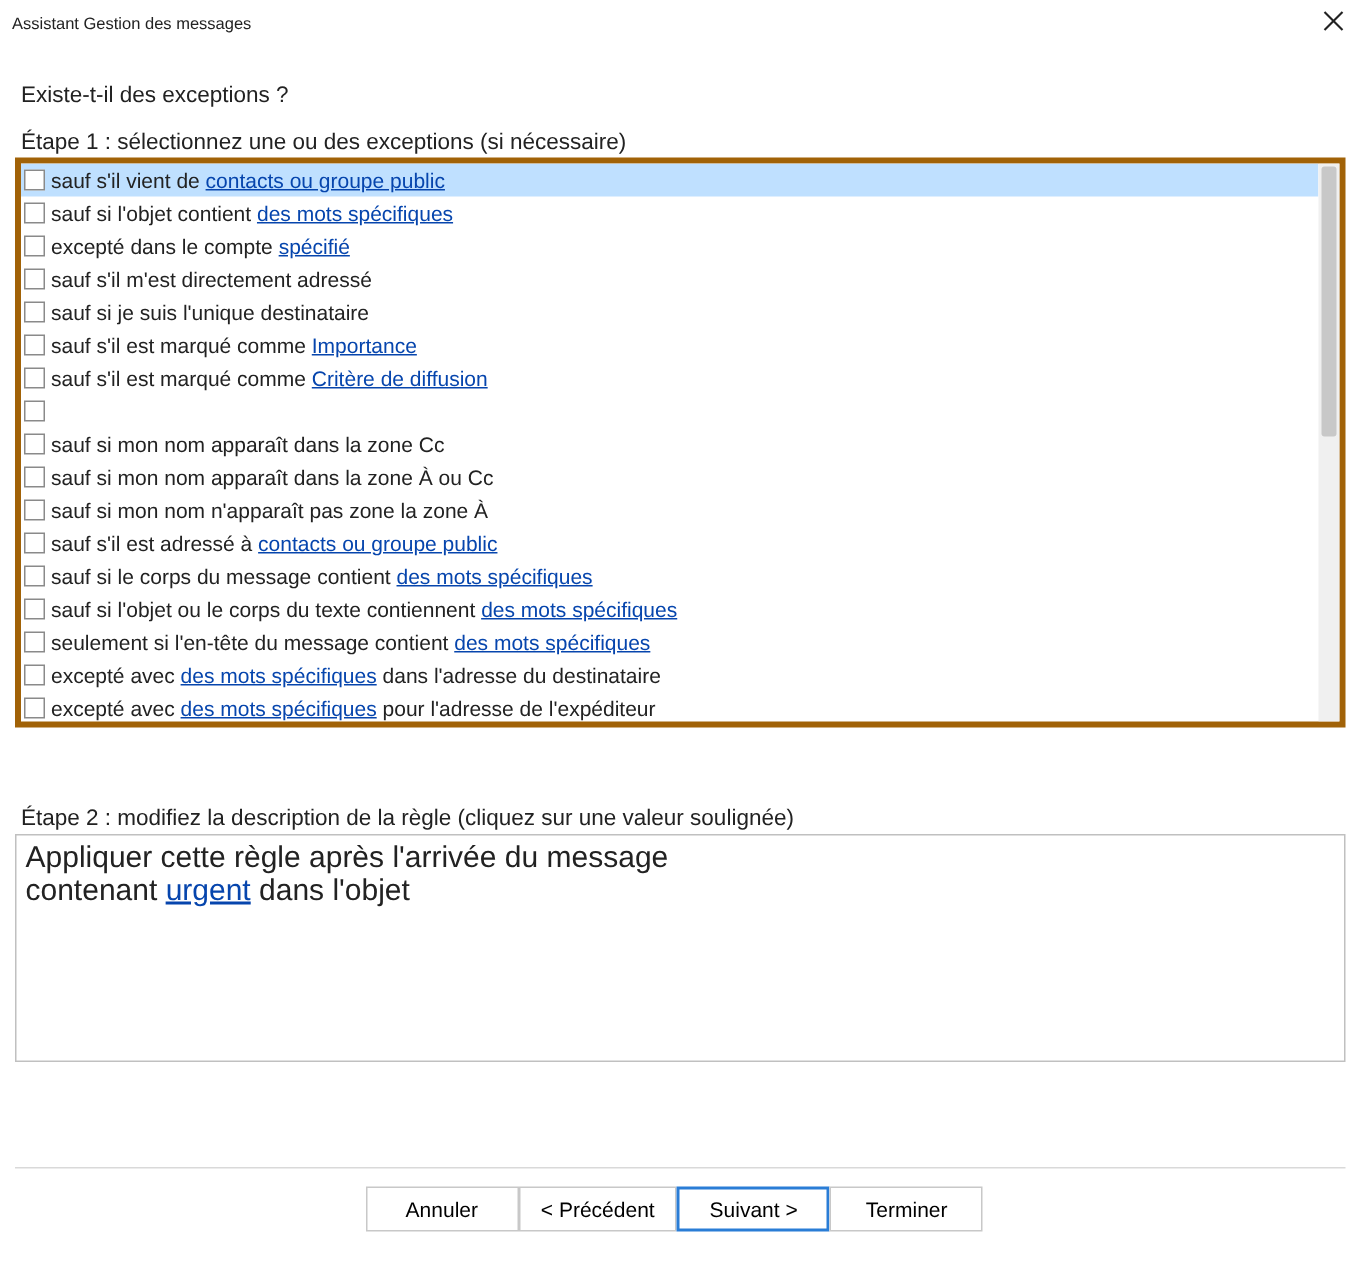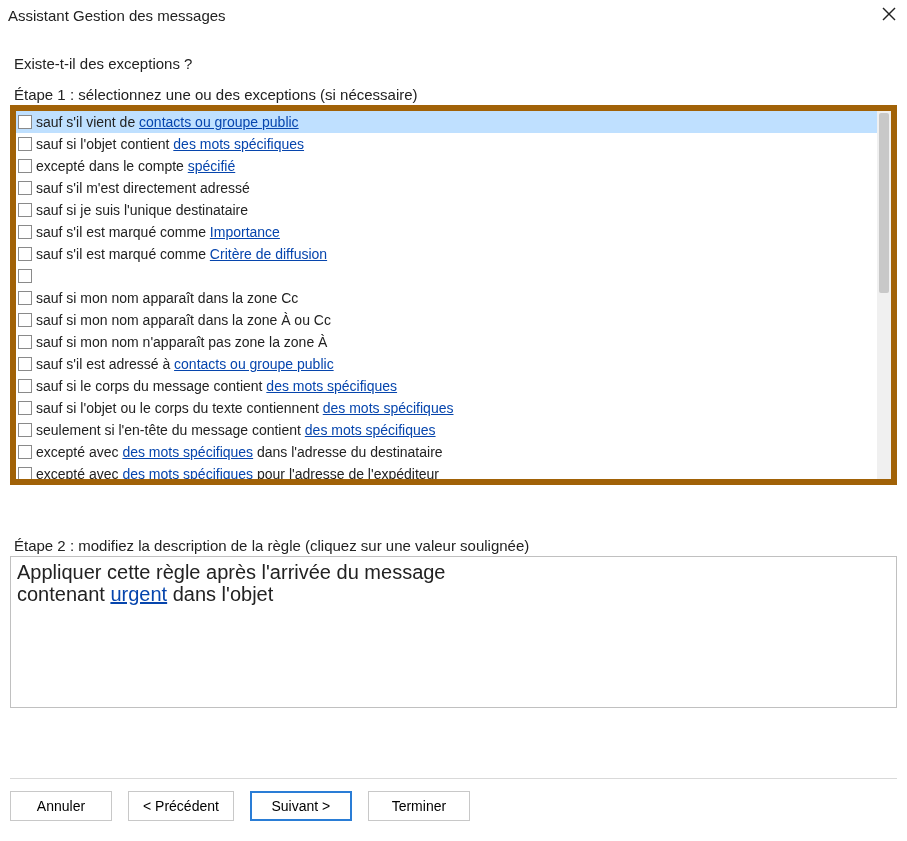--- a/index.html
+++ b/index.html
@@ -17,21 +17,21 @@
       width: 907px;
       height: 841px;
       display: flex;
       flex-direction: column;
     }
     .titlebar {
       display: flex;
       align-items: center;
       justify-content: space-between;
       padding: 6px 10px 12px 8px;
-      font-size: 15px;
+      font-size: 11px;
       text-align: right;
     }
     .close-svg {
       width: 16px;
       height: 16px;
       cursor: pointer;
     }
     .content {
       padding: 0 10px 10px 10px;
       flex: 1 1 auto;
@@ -40,21 +40,21 @@
     }
     .question {
       margin: 18px 0 4px 4px;
       font-size: 15px;
     }
     .step-label {
       margin: 10px 0 2px 4px;
       font-size: 15px;
     }
     .listbox {
-      border: 6px solid #a16207;
+      border: 4px solid #a16207;
       height: 380px;
       overflow: hidden;
       position: relative;
       background: #fff;
     }
     .list-inner {
       position: absolute;
       top: 0; left: 0; right: 14px; bottom: 0;
       overflow: hidden;
     }
@@ -111,22 +111,22 @@
       height: 16px;
       background: #e6e6e6;
       vertical-align: text-bottom;
     }
     .footer-sep {
       border-top: 1px solid #d9d9d9;
       margin: 18px 0 10px 0;
     }
     .footer {
       display: flex;
-      justify-content: flex-start;
-      gap: 16px;
+      justify-content: center;
+      gap: 0;
       padding: 2px 8px 10px 0;
     }
     .btn {
       min-width: 102px;
       height: 30px;
       border: 1px solid #c8c8c8;
       background: #fff;
       font-size: 14px;
       padding: 0 14px;
       cursor: pointer;

